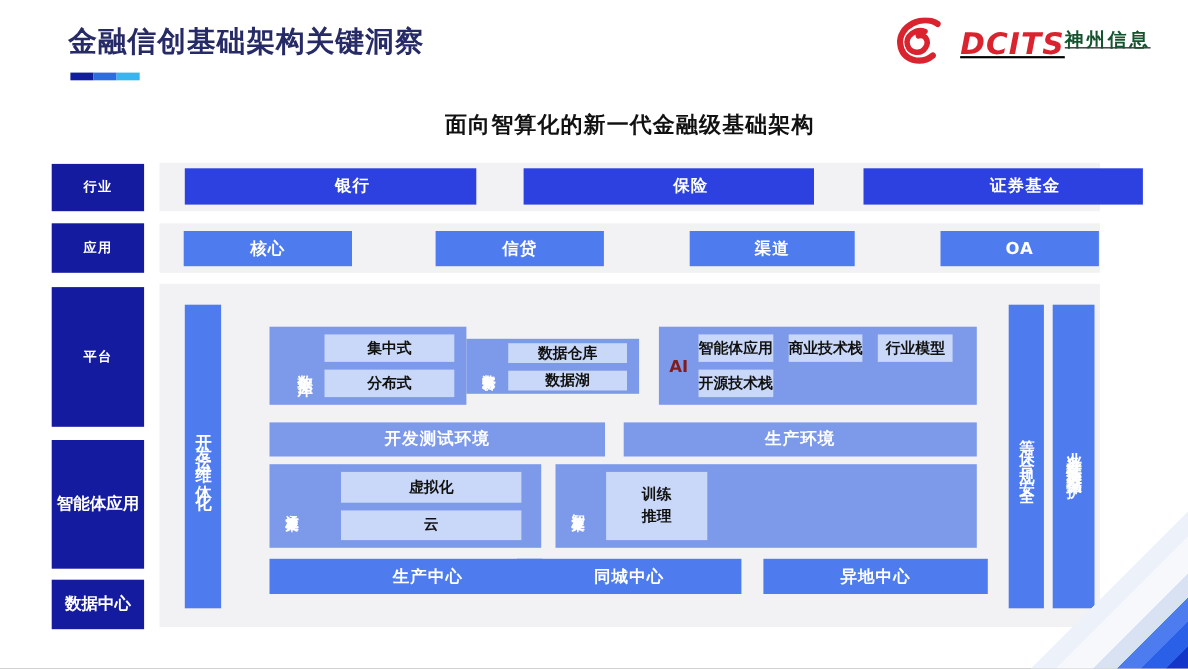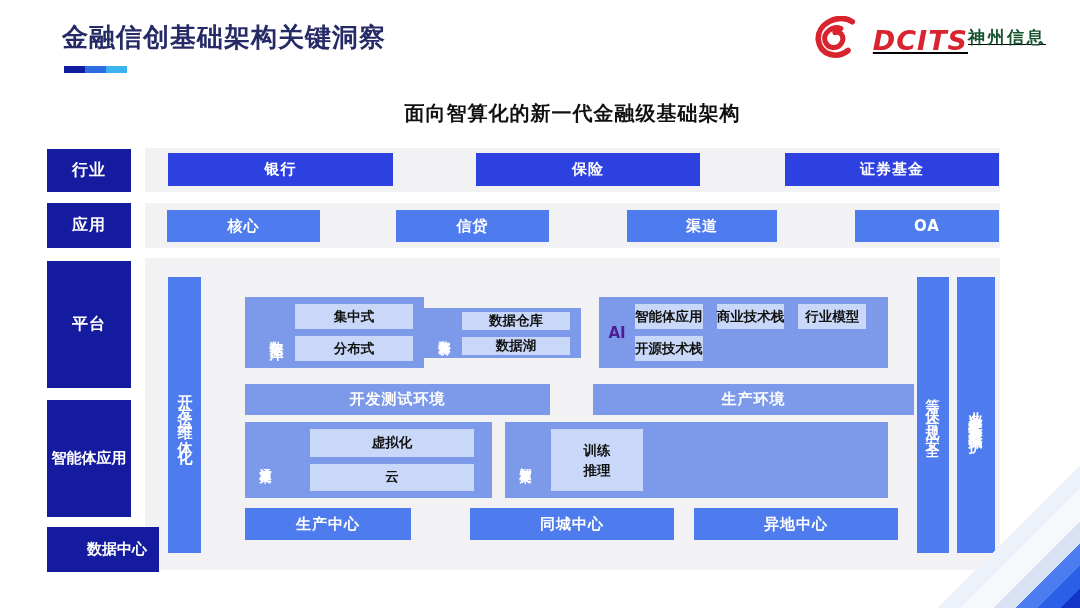--- a/index.html
+++ b/index.html
@@ -22,48 +22,48 @@
   .logo-brand{font-size:27px;font-weight:800;font-style:italic;color:#d9232e;letter-spacing:1px;}
   .logo-company{font-size:17px;font-weight:bold;color:#14532d;letter-spacing:2.5px;margin-top:2px;}
   .subtitle{
     position:absolute;left:145px;top:100px;width:855px;text-align:center;
     font-size:20px;font-weight:bold;color:#111;letter-spacing:1px;
   }
   
   .lbl{
     position:absolute;left:47px;width:84px;background:#141b9e;color:#fff;
     display:flex;align-items:center;justify-content:center;
-    font-weight:bold;font-size:16px;letter-spacing:1px;
+    font-weight:bold;font-size:12px;letter-spacing:1px;
   }
   .lbl-industry{top:149px;height:43px;}
   .lbl-application{top:203px;height:45px;}
   .lbl-platform{top:261px;height:127px;}
   .lbl-infra{top:400px;height:117px;font-size:15px;letter-spacing:0;}
-  .lbl-dc{top:527px;height:45px;font-size:15px;letter-spacing:0;padding-left:28px;}
+  .lbl-dc{top:527px;height:45px;font-size:15px;letter-spacing:0;}
   
   .strip{position:absolute;left:145px;width:855px;background:#f2f2f4;}
   .strip1{top:148px;height:44px;}
   .strip2{top:203px;height:45px;}
   .panel{top:258px;height:312px;}
   
   .btn{
     position:absolute;display:flex;align-items:center;justify-content:center;
     color:#fff;font-weight:bold;font-size:15px;letter-spacing:1px;
   }
-  .btn-dark{background:#2c41e0;top:153px;height:33px;}
+  .btn-dark{background:#2c41e0;top:153px;height:33px;padding-left:40px;}
   .b-bank{left:168px;width:225px;}
   .b-ins{left:476px;width:224px;}
   .b-sec{left:785px;width:214px;}
   .btn-med{background:#4e7bee;top:210px;height:32px;}
   .b-core{left:167px;width:153px;}
   .b-credit{left:396px;width:153px;}
   .b-channel{left:627px;width:150px;}
   .b-oa{left:855px;width:144px;}
   .btn-center{background:#4e7bee;top:508px;height:32px;}
-  .c1{left:245px;width:166px;}
+  .c1{left:245px;width:208px;padding-left:40px;}
   .c2{left:470px;width:204px;}
   .c3{left:694px;width:204px;}
   
   .vbar{
     position:absolute;background:#4e7bee;color:#fff;font-weight:bold;
     writing-mode:vertical-rl;text-orientation:upright;
     display:flex;align-items:center;justify-content:center;
   }
   .devops-bar{left:168px;top:277px;width:33px;height:276px;font-size:15px;letter-spacing:9px;}
   .sec-bar{left:917px;top:277px;width:32px;height:276px;font-size:14px;letter-spacing:9px;}
@@ -77,28 +77,28 @@
   }
   .v-lbl.small{font-size:12px;letter-spacing:1px;}
   .grp-boxes{flex:1;display:flex;flex-direction:column;gap:7px;margin:7px 11px 7px 5px;}
   .box{
     background:#c9d8f8;flex:1;display:flex;align-items:center;justify-content:center;
     color:#111;font-weight:bold;font-size:13.5px;
   }
   .g-db{left:245px;top:297px;width:167px;height:71px;padding-left:12px;}
   .g-an{left:424px;top:308px;width:157px;height:50px;align-items:center;}
   .g-ai{left:599px;top:297px;width:289px;height:71px;}
-  .ai-lbl{width:36px;display:flex;align-items:center;justify-content:center;color:#4c1d95;font-weight:bold;font-size:15px;}
+  .ai-lbl{width:36px;display:flex;align-items:center;justify-content:center;color:#7f1d1d;font-weight:bold;font-size:15px;}
   .ai-grid{flex:1;display:grid;grid-template-columns:1fr 1fr 1fr;gap:7px 14px;margin:7px 22px 7px 0;}
   .env{
     position:absolute;top:384px;height:31px;background:#7d99ea;color:#fff;font-weight:bold;
     font-size:15px;letter-spacing:1px;display:flex;align-items:center;justify-content:center;
   }
   .env-dev{left:245px;width:305px;}
-  .env-prod{left:567px;width:321px;margin-left:26px;}
+  .env-prod{left:567px;width:321px;}
   .g-gf{left:245px;top:422px;width:247px;height:76px;}
   .g-gf .grp-boxes{margin:7px 18px 7px 32px;}
   .g-if{left:505px;top:422px;width:383px;height:76px;}
   .g-if .grp-boxes{margin:7px 0 7px 12px;}
   .side-box{
     width:92px;background:#c9d8f8;margin:7px 10px 7px 13px;
     display:flex;align-items:center;justify-content:center;
     color:#111;font-weight:bold;font-size:13.5px;text-align:center;
   }
   .side-box span{display:inline-block;width:2.3em;line-height:1.5;}

